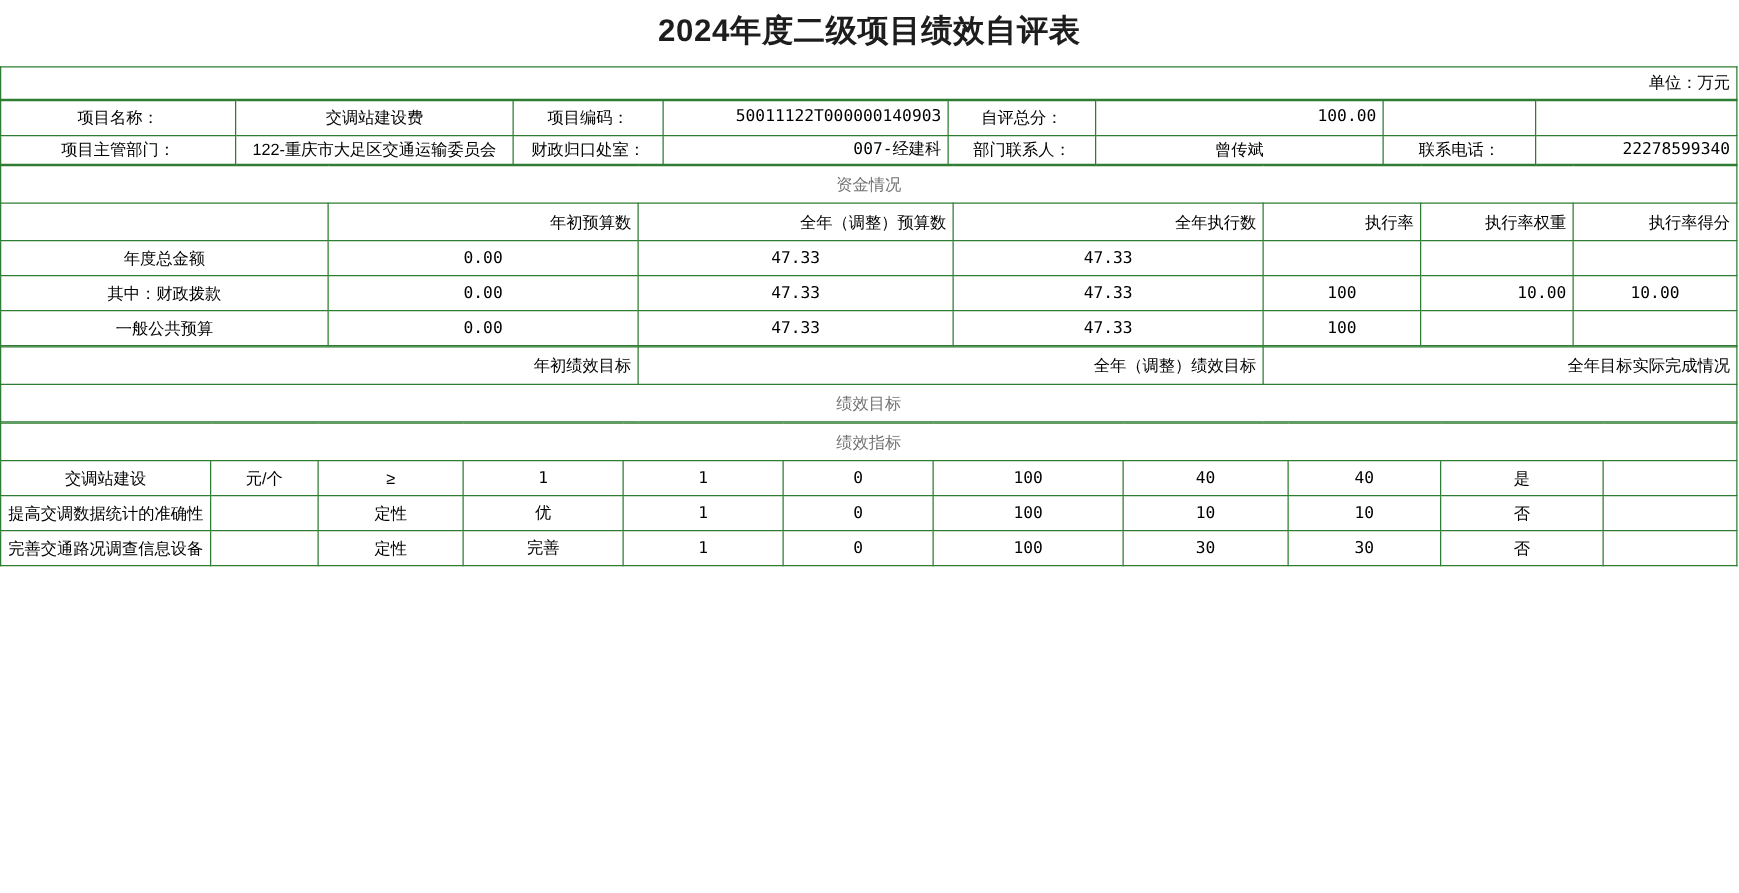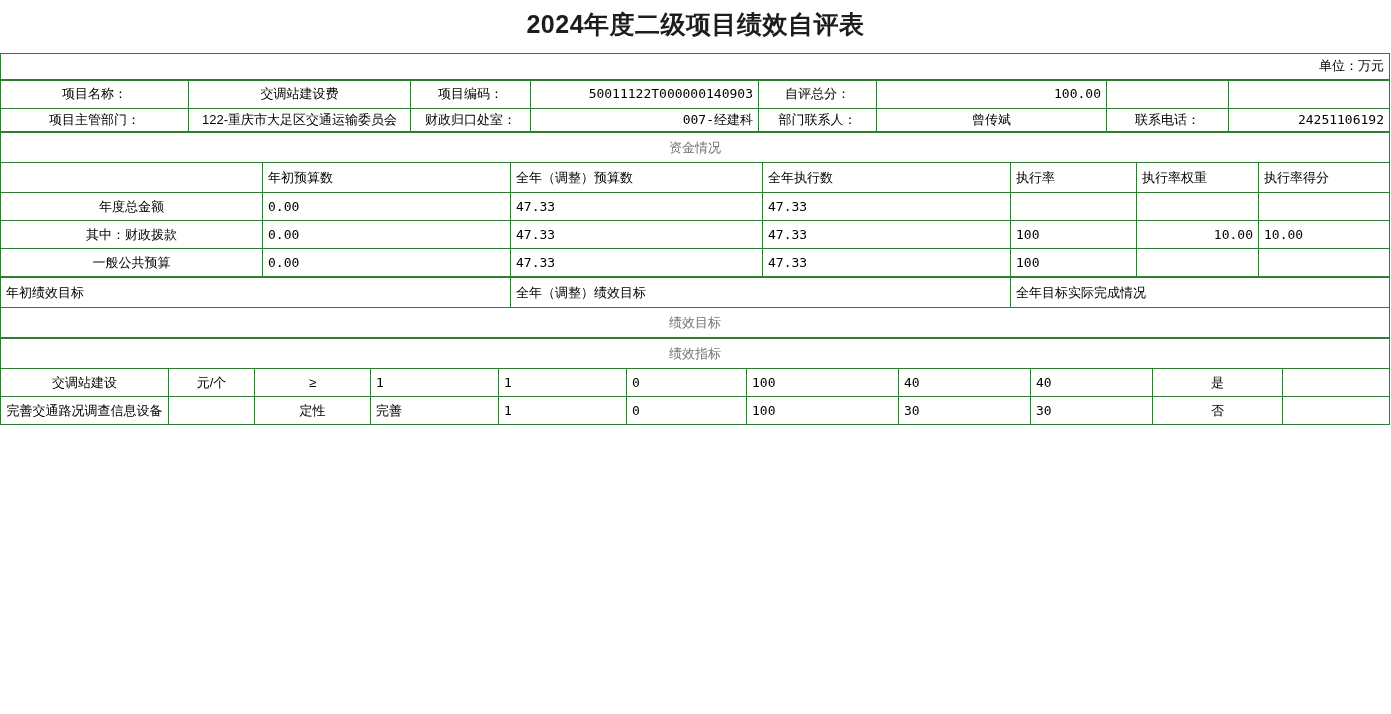--- a/index.html
+++ b/index.html
@@ -49,30 +49,30 @@
     height: 26px;
   }
   .lbl {
     text-align: center;
     font-weight: bold;
     white-space: nowrap;
     margin-left: 10px;
   }
   .val { text-align: right; font-family: "DejaVu Sans Mono", monospace; font-size: 12.5px; }
   .val-cn { text-align: center; font-family: "Liberation Sans", sans-serif; font-size: 13px; }
-  .num { text-align: left; font-family: "DejaVu Sans Mono", monospace; font-size: 12.5px; }
+  .num { text-align: center; font-family: "DejaVu Sans Mono", monospace; font-size: 12.5px; }
   .sect {
     text-align: center;
     font-weight: bold;
     color: #737373;
     font-size: 16px;
     height: 30px;
   }
   .hdr {
-    text-align: left;
+    text-align: right;
     font-weight: bold;
     height: 30px;
     font-family: Liberation Serif, serif;
   }
   .rowh { height: 28px; }
   .tall { height: 110px; vertical-align: top; }
   .twoline { line-height: 1.2; }
   .small-wrap { font-size: 12.5px; line-height: 1.18; }
 </style>
 </head>
@@ -116,21 +116,21 @@
       <td></td>
     </tr>
     <tr>
       <td class="lbl">项目主管部门：</td>
       <td class="val-cn twoline">122-重庆市大足区交通运输委员会</td>
       <td class="lbl">财政归口处室：</td>
       <td class="val">007-经建科</td>
       <td class="lbl">部门联系人：</td>
       <td class="val-cn">曾传斌</td>
       <td class="lbl">联系电话：</td>
-      <td class="val">24251106192</td>
+      <td class="val">22278599340</td>
     </tr>
   </tbody>
     </table>
 
   <table class="grid">
     <colgroup>
       <col style="width:262px">
       <col style="width:248px">
       <col style="width:252px">
       <col style="width:248px">
@@ -224,20 +224,33 @@
       <td class="num">1</td>
       <td class="num">1</td>
       <td class="num">0</td>
       <td class="num">100</td>
       <td class="num">40</td>
       <td class="num">40</td>
       <td class="val-cn">是</td>
       <td class="val-cn"></td>
     </tr>
     <tr class="rowh">
+      <td class="val-cn small-wrap">提高交调数据统计的准确性</td>
+      <td class="val-cn"></td>
+      <td class="val-cn">定性</td>
+      <td class="num">优</td>
+      <td class="num">1</td>
+      <td class="num">0</td>
+      <td class="num">100</td>
+      <td class="num">10</td>
+      <td class="num">10</td>
+      <td class="val-cn">否</td>
+      <td class="val-cn"></td>
+    </tr>
+    <tr class="rowh">
       <td class="val-cn small-wrap">完善交通路况调查信息设备</td>
       <td class="val-cn"></td>
       <td class="val-cn">定性</td>
       <td class="num">完善</td>
       <td class="num">1</td>
       <td class="num">0</td>
       <td class="num">100</td>
       <td class="num">30</td>
       <td class="num">30</td>
       <td class="val-cn">否</td>

